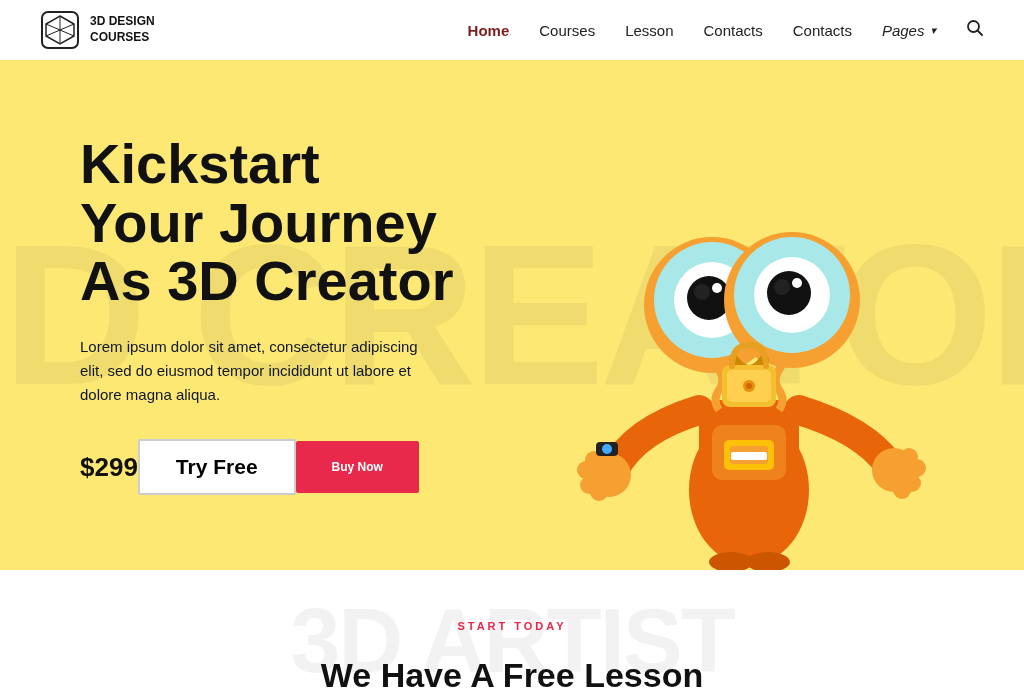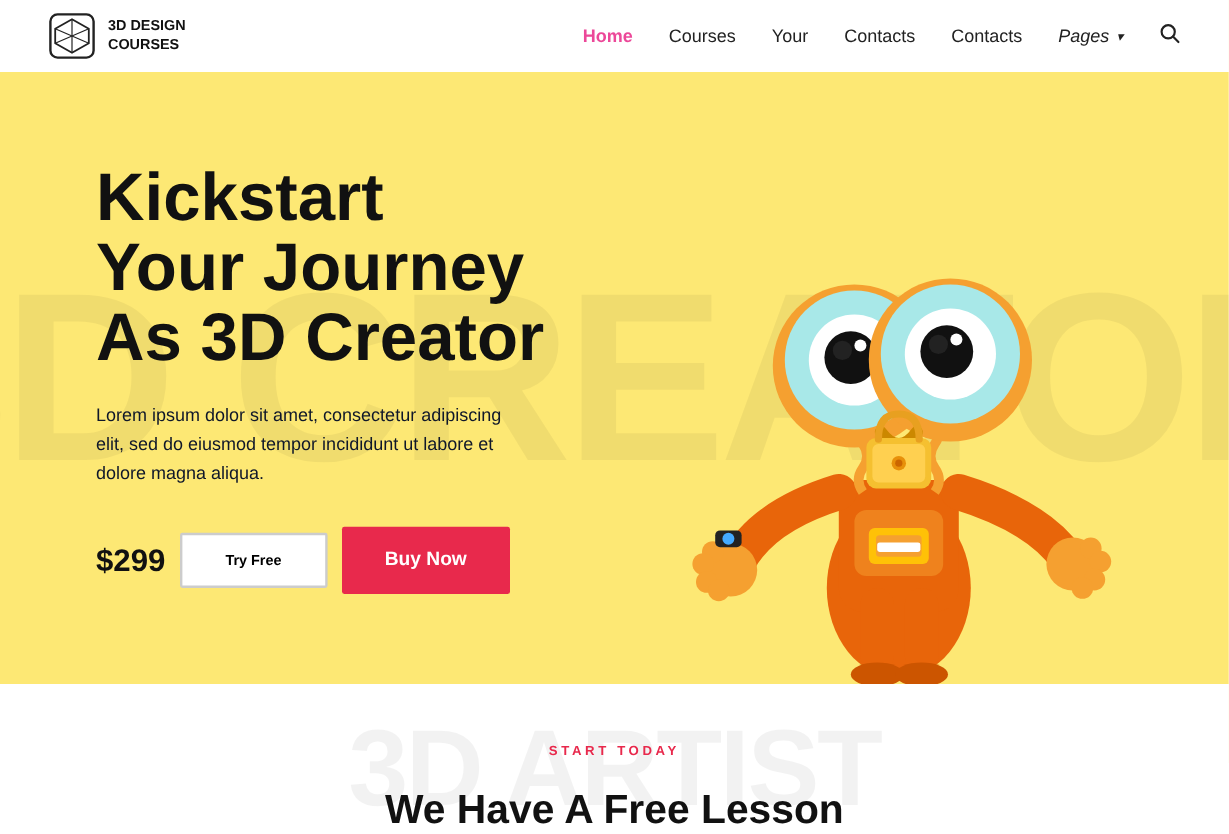--- a/index.html
+++ b/index.html
@@ -37,21 +37,21 @@
       align-items: center;
       gap: 30px;
     }
     .nav-link {
       font-size: 15px;
       color: #222;
       text-decoration: none;
       cursor: pointer;
     }
     .nav-link.active {
-      color: #ec4899;
+      color: #7f1d1d;
       font-weight: 600;
       text-align: right;
     }
     .nav-pages {
       display: flex;
       align-items: center;
       gap: 4px;
       font-style: italic;
     }
     .search-icon-btn {
@@ -98,41 +98,41 @@
     .hero-desc {
       font-size: 15px;
       color: #0f172a;
       line-height: 1.6;
       margin-bottom: 32px;
       max-width: 360px;
     }
     .hero-actions {
       display: flex;
       align-items: center;
-      gap: 12px;
+      gap: 0;
     }
     .hero-price {
       font-size: 26px;
       font-weight: 800;
       color: #111;
     }
     .btn-try {
       padding: 14px 36px;
       border: 2px solid #ccc;
       background: #fff;
-      font-size: 12px;
+      font-size: 21px;
       font-weight: 600;
       cursor: pointer;
       border-radius: 2px;
     }
     .btn-buy {
       padding: 19px 36px;
       background: #e8294c;
       color: #fff;
-      font-size: 16px;
+      font-size: 12px;
       font-weight: 600;
       cursor: pointer;
       border: none;
       border-radius: 2px;
     }
     .hero-image {
       position: absolute;
       right: 60px;
       bottom: 0;
       width: 430px;
@@ -204,21 +204,21 @@
     </svg>
     <div class="logo-text">
       <span>3D DESIGN</span><br>
       <span>COURSES</span>
     </div>
   </div>
 
   <nav>
     <a class="nav-link active">Home</a>
     <a class="nav-link">Courses</a>
-    <a class="nav-link">Your</a>
+    <a class="nav-link">Lesson</a>
     <a class="nav-link">Contacts</a>
     <a class="nav-link">Contacts</a>
     <a class="nav-link nav-pages">
       <span>Pages</span>
       <span class="chevron">▾</span>
     </a>
     <span class="search-icon-btn">
       <svg width="18" height="18" viewBox="0 0 18 18" fill="none">
         <circle cx="7.5" cy="7.5" r="5.5" stroke="#222" stroke-width="1.8"></circle>
         <line x1="11.5" y1="11.5" x2="16" y2="16" stroke="#222" stroke-width="1.8" stroke-linecap="round"></line>

